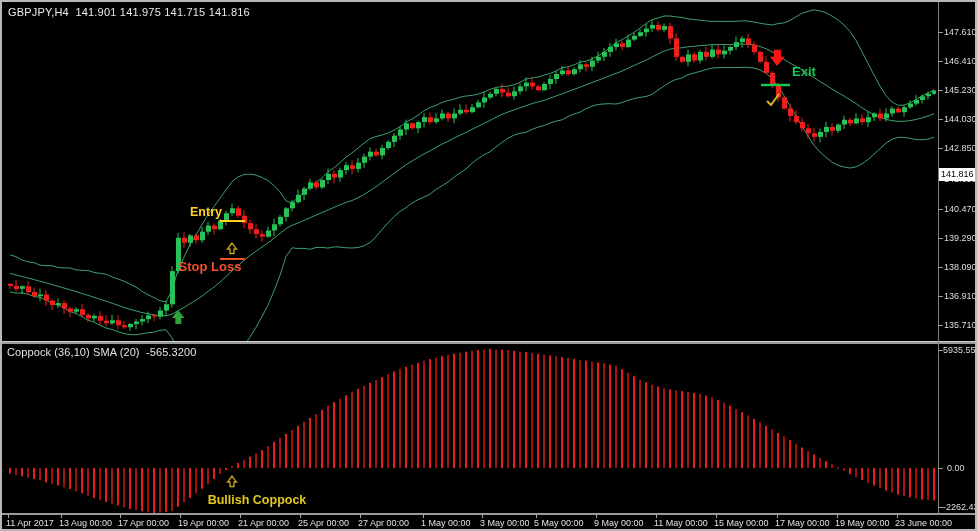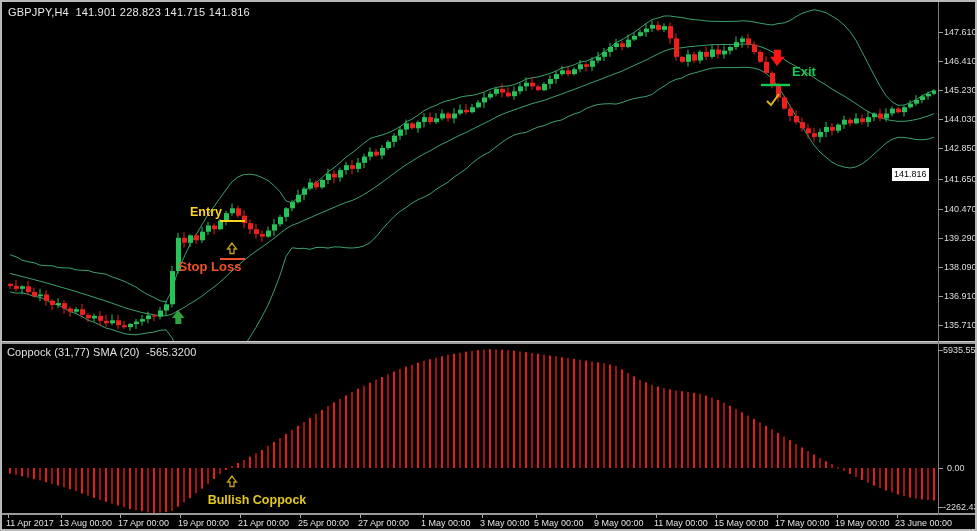--- a/index.html
+++ b/index.html
@@ -348,21 +348,21 @@
       <line id="stop-line" stroke-width="2" x1="216" x2="241" y1="255" y2="255" stroke="#f0512a"></line>
       <path id="buy-arrow" d="M174,306 l-6,7.98 h3.3000000000000003 v6 h6 v-6 h3.3000000000000003 z" fill="#2fa33c"></path>
       <path id="entry-arrow" fill="none" stroke-width="1.3" d="M228,239 l-4.5,6 h2.5 v4.5 h4 v-4.5 h2.5 z" stroke="#c8a018"></path>
       <path id="exit-arrow" d="M773,62 l-7,-9.31 h3.8500000000000005 v-7 h6.999999999999999 v7 h3.8500000000000005 z" fill="#ff1414"></path>
       <line id="exit-line" stroke-width="2.4" x1="757" x2="786" y1="81" y2="81" stroke="#17c950"></line>
       <path id="check-mark" fill="none" stroke-width="2" d="M763,97 l4,4 l8,-11" stroke="#d9b722"></path>
       <text id="entry-text" class="ann-text" text-anchor="middle" font-size="12.5" x="202" y="212" fill="#ffd21e">Entry</text>
       <text id="stop-text" class="ann-text" text-anchor="middle" font-size="13" x="206" y="267" fill="#f0512a">Stop Loss</text>
       <text id="exit-text" class="ann-text" text-anchor="middle" font-size="13" x="800" y="72" fill="#17c950">Exit</text>
     </svg>
-    <div class="title">GBPJPY,H4  141.901 228.823 141.715 141.816</div>
+    <div class="title">GBPJPY,H4  141.901 141.975 141.715 141.816</div>
   </div>
 
   <div class="splitter" style="top:339px;"></div>
 
   <div class="panel" style="top:342px;height:169px;width:934px;">
     <svg id="indsvg" class="abs" style="left:2px;top:0;" width="934" height="169">
       <g id="g-hist">
           <rect x="5" y="124.0" width="2" height="5.6" fill="#ea1b1b"></rect>
           <rect x="11" y="124.0" width="2" height="7.0" fill="#a31010"></rect>
           <rect x="17" y="124.0" width="2" height="8.3" fill="#ea1b1b"></rect>
@@ -515,21 +515,21 @@
           <rect x="899" y="124.0" width="2" height="28.0" fill="#a31010"></rect>
           <rect x="905" y="124.0" width="2" height="29.5" fill="#ea1b1b"></rect>
           <rect x="911" y="124.0" width="2" height="30.5" fill="#a31010"></rect>
           <rect x="917" y="124.0" width="2" height="31.5" fill="#ea1b1b"></rect>
           <rect x="923" y="124.0" width="2" height="32.0" fill="#a31010"></rect>
           <rect x="929" y="124.0" width="2" height="32.5" fill="#ea1b1b"></rect>
         </g>
       <path id="bullish-arrow" fill="none" stroke-width="1.3" d="M228,132 l-4.5,6 h2.5 v4.5 h4 v-4.5 h2.5 z" stroke="#c8a018"></path>
       <text id="bullish-text" class="ann-text" text-anchor="middle" font-size="12.5" x="253" y="160" fill="#e4c81e">Bullish Coppock</text>
     </svg>
-    <div class="indlabel">Coppock (31,77) SMA (20)  -565.3200</div>
+    <div class="indlabel">Coppock (36,10) SMA (20)  -565.3200</div>
   </div>
 
   <div class="splitter" style="top:511px;height:2px;border-top:none;"></div>
 
   <div class="vaxis-line" style="left:936px;"></div>
 
   <div id="paxis" class="abs" style="left:936px;top:0;width:61px;height:339px;">
       <div class="axis-tick" style="left: 0px; top: 30px;"></div>
       <div class="axis-label" style="left: 6px; top: 24px;">147.610</div>
       <div class="axis-tick" style="left: 0px; top: 59px;"></div>
@@ -546,21 +546,21 @@
       <div class="axis-label" style="left: 6px; top: 201px;">140.470</div>
       <div class="axis-tick" style="left: 0px; top: 236px;"></div>
       <div class="axis-label" style="left: 6px; top: 230px;">139.290</div>
       <div class="axis-tick" style="left: 0px; top: 265px;"></div>
       <div class="axis-label" style="left: 6px; top: 259px;">138.090</div>
       <div class="axis-tick" style="left: 0px; top: 294px;"></div>
       <div class="axis-label" style="left: 6px; top: 288px;">136.910</div>
       <div class="axis-tick" style="left: 0px; top: 323px;"></div>
       <div class="axis-label" style="left: 6px; top: 317px;">135.710</div>
     </div>
-  <div class="pricebox" style="left:890px;top:166px;">141.816</div>
+  <div class="pricebox" style="left:937px;top:166px;">141.816</div>
 
   <div id="iaxis" class="abs" style="left:936px;top:0;width:39px;height:511px;">
       <div class="axis-tick" style="left: 0px; top: 348px;"></div>
       <div class="axis-label" style="left: 5px; top: 342px;">5935.5505</div>
       <div class="axis-tick" style="left: 0px; top: 466px;"></div>
       <div class="axis-label" style="left: 9px; top: 460px;">0.00</div>
       <div class="axis-tick" style="left: 0px; top: 505px;"></div>
       <div class="axis-label" style="left: 5px; top: 499px;">-2262.4305</div>
     </div>
 

